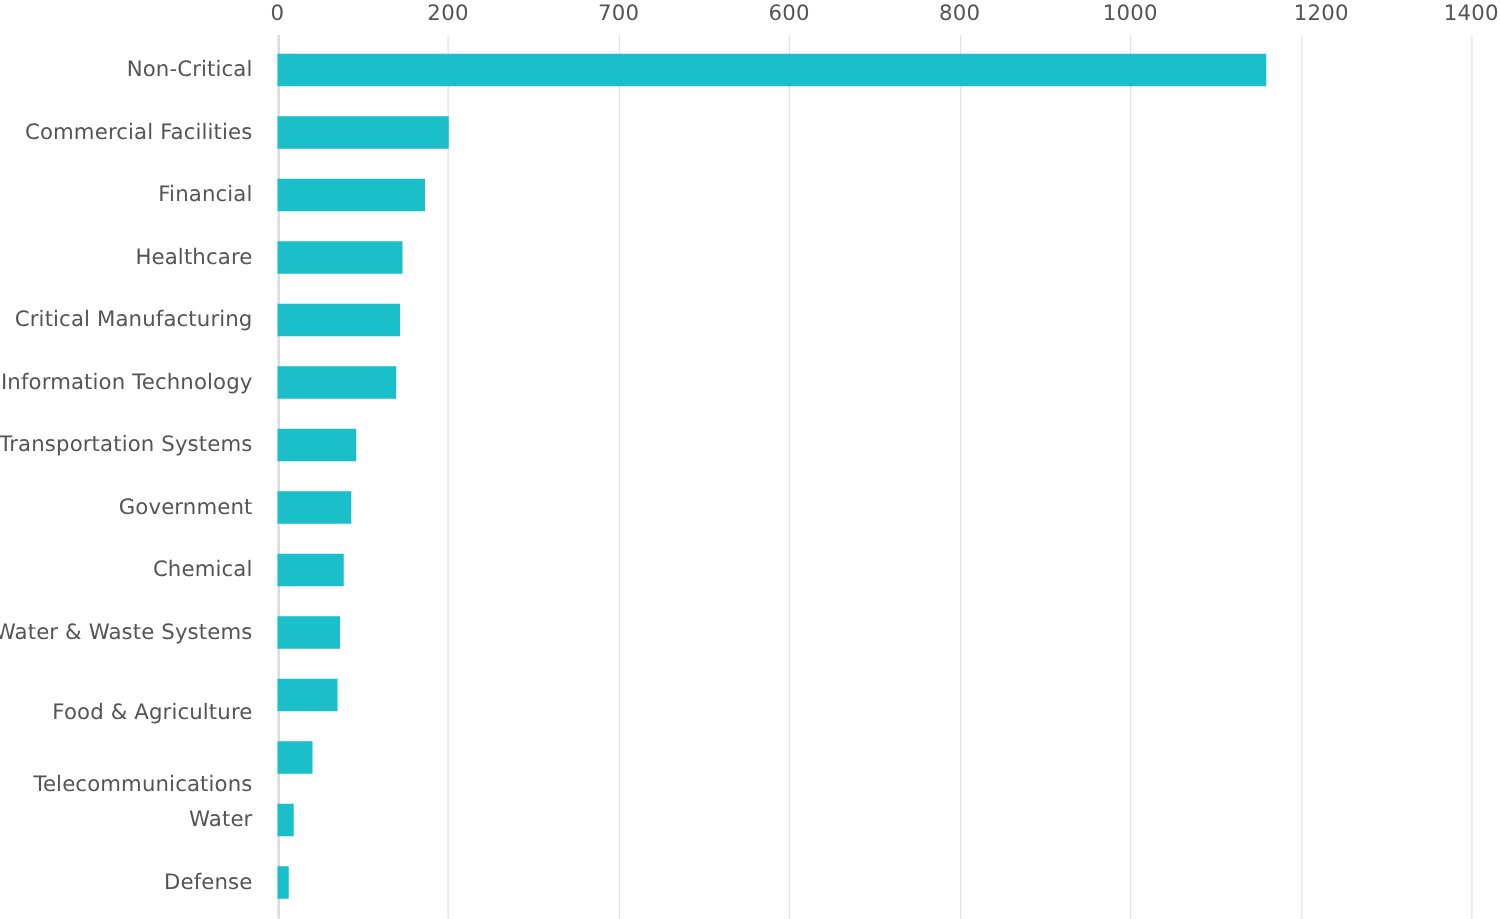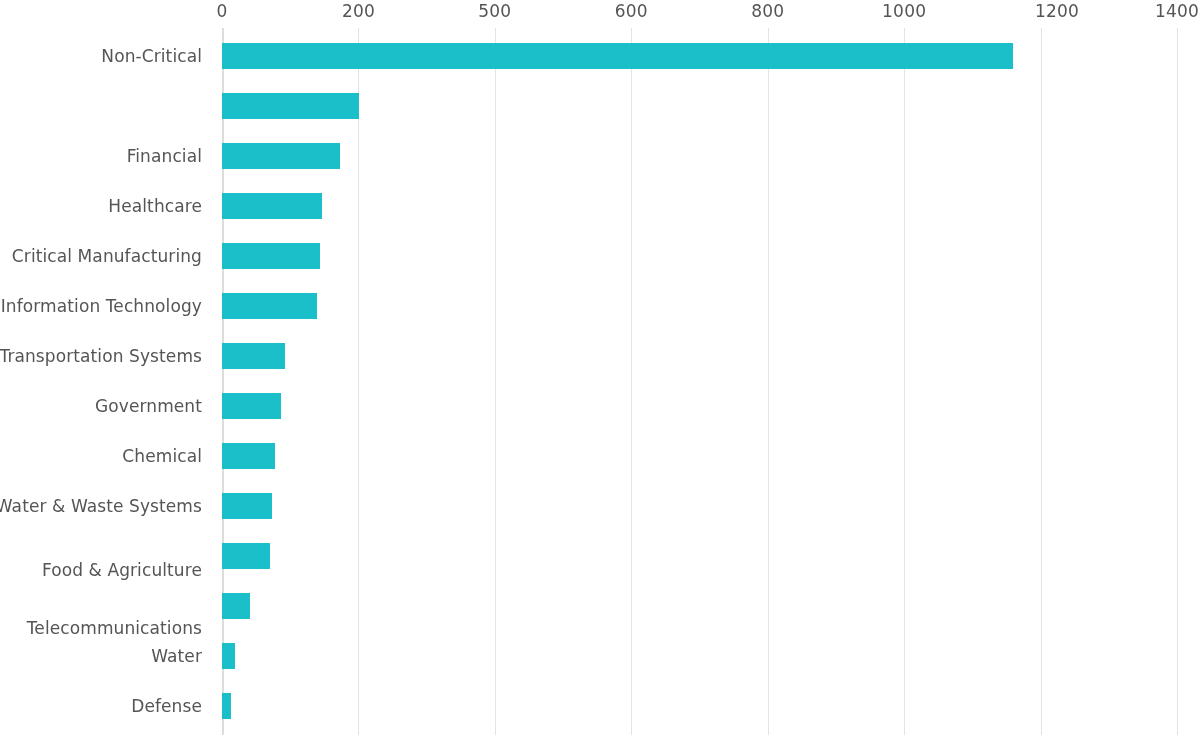--- a/index.html
+++ b/index.html
@@ -87,21 +87,21 @@
   }
 </style>
 </head>
 <body>
 
 <div id="chart-root">
 
   <div id="tick-labels">
       <div class="tick-label" style="left: 222px;">0</div>
       <div class="tick-label" style="left: 358.429px;">200</div>
-      <div class="tick-label" style="left: 494.857px;">500</div>
+      <div class="tick-label" style="left: 494.857px;">700</div>
       <div class="tick-label" style="left: 631.286px;">600</div>
       <div class="tick-label" style="left: 767.714px;">800</div>
       <div class="tick-label" style="left: 904.143px;">1000</div>
       <div class="tick-label" style="left: 1057px;">1200</div>
       <div class="tick-label" style="left: 1177px;">1400</div>
     </div>
 
   <div id="plot-area">
       <div class="gridline zero" style="left: 0px;"></div>
       <div class="gridline" style="left: 136.429px;"></div>
@@ -122,20 +122,21 @@
       <div class="bar" title="Chemical: 78" style="left: 0px; top: 428px; width: 53.2071px; background: rgb(27, 191, 201);"></div>
       <div class="bar" title="Water &amp; Waste Systems: 73" style="left: 0px; top: 478px; width: 49.7964px; background: rgb(27, 191, 201);"></div>
       <div class="bar" title="Food &amp; Agriculture: 70" style="left: 0px; top: 528px; width: 47.75px; background: rgb(27, 191, 201);"></div>
       <div class="bar" title="Telecommunications: 41" style="left: 0px; top: 578px; width: 27.9679px; background: rgb(27, 191, 201);"></div>
       <div class="bar" title="Energy: 19" style="left: 0px; top: 628px; width: 12.9607px; background: rgb(27, 191, 201);"></div>
       <div class="bar" title="Defense: 13" style="left: 0px; top: 678px; width: 8.86786px; background: rgb(27, 191, 201);"></div>
     </div>
 
   <div id="cat-labels">
       <div class="cat-label" style="top: 56px;">Non-Critical</div>
+      <div class="cat-label" style="top: 106px;">Commercial Facilities</div>
       <div class="cat-label" style="top: 156px;">Financial</div>
       <div class="cat-label" style="top: 206px;">Healthcare</div>
       <div class="cat-label" style="top: 256px;">Critical Manufacturing</div>
       <div class="cat-label" style="top: 306px; margin-left: 32px;">Information Technology</div>
       <div class="cat-label" style="top: 356px;">Transportation Systems</div>
       <div class="cat-label" style="top: 406px; margin-left: 20px;">Government</div>
       <div class="cat-label" style="top: 456px;">Chemical</div>
       <div class="cat-label" style="top: 506px;">Water &amp; Waste Systems</div>
       <div class="cat-label" style="top: 556px; margin-top: 14px;">Food &amp; Agriculture</div>
       <div class="cat-label" style="top: 606px; margin-top: 22px;">Telecommunications</div>

